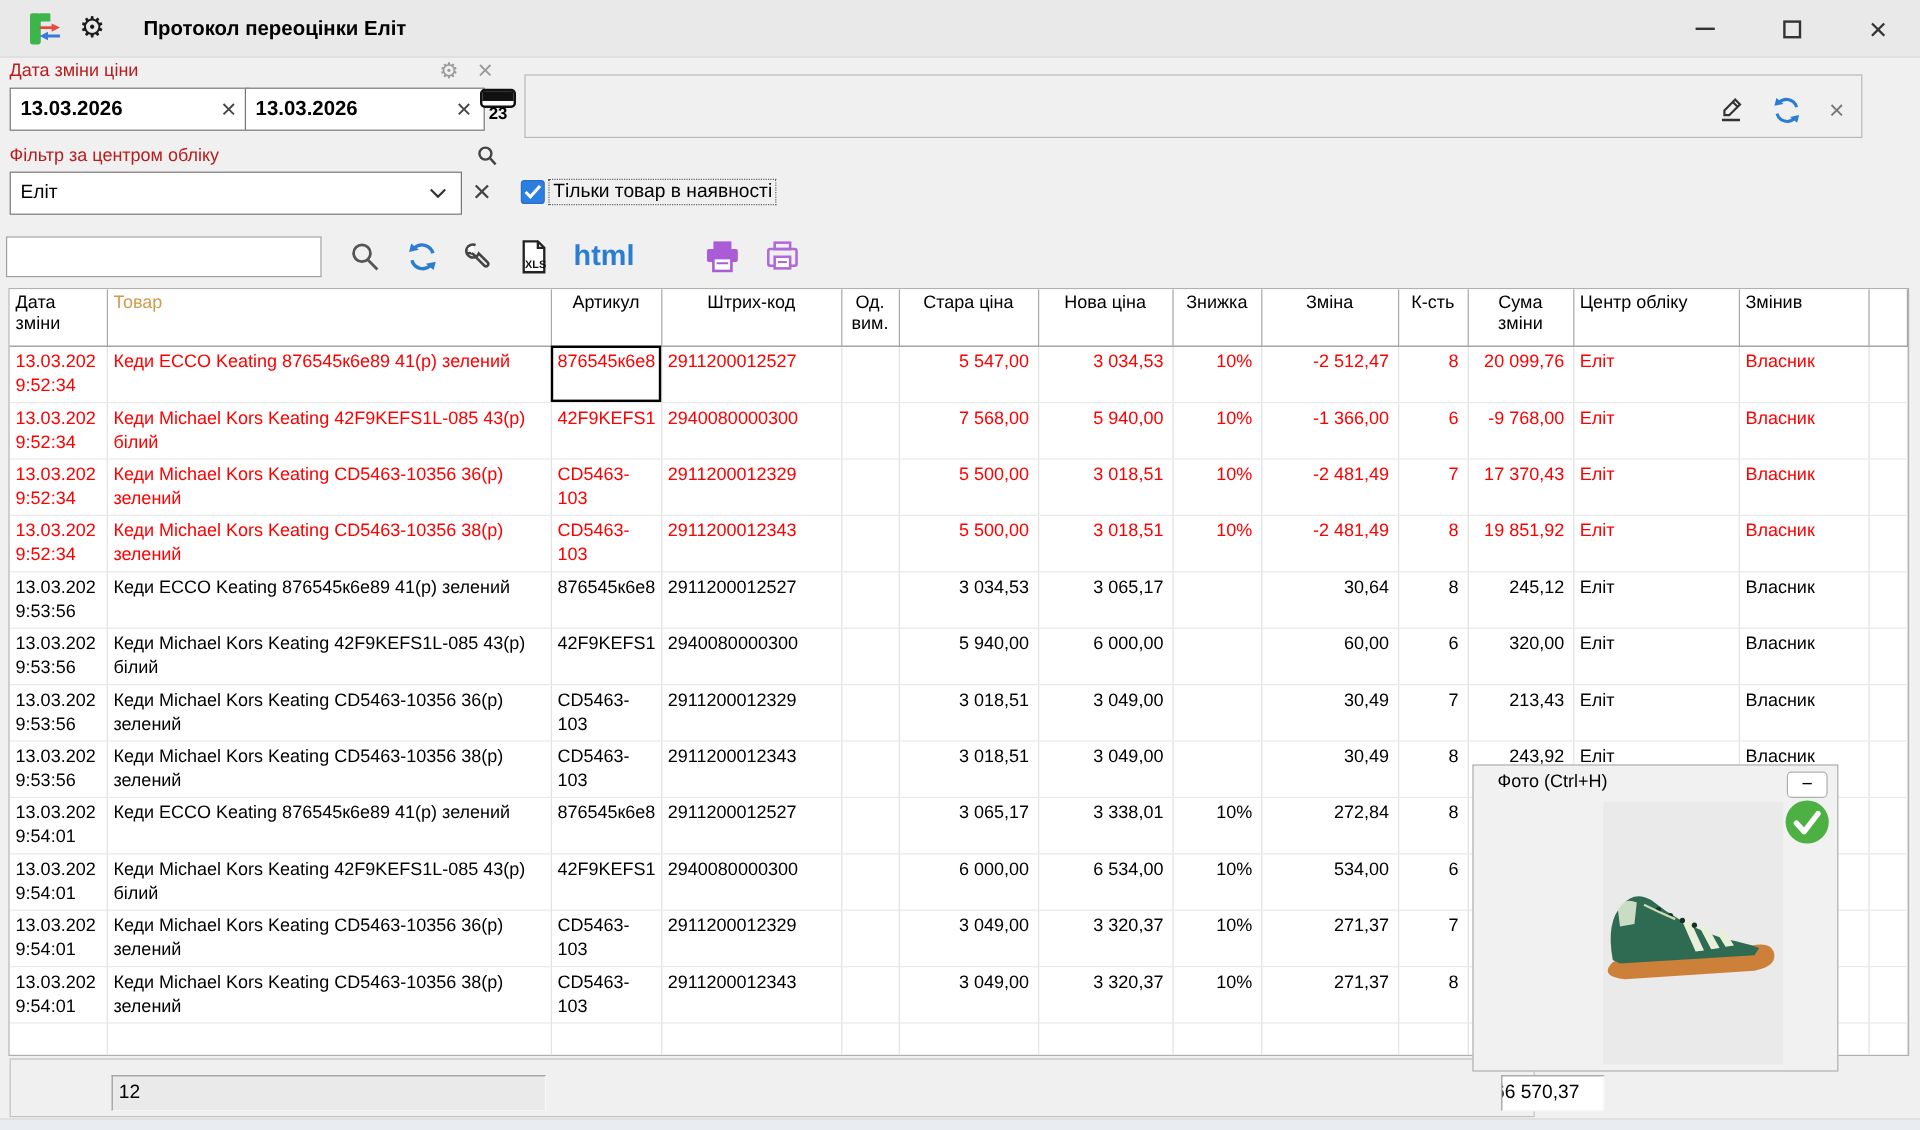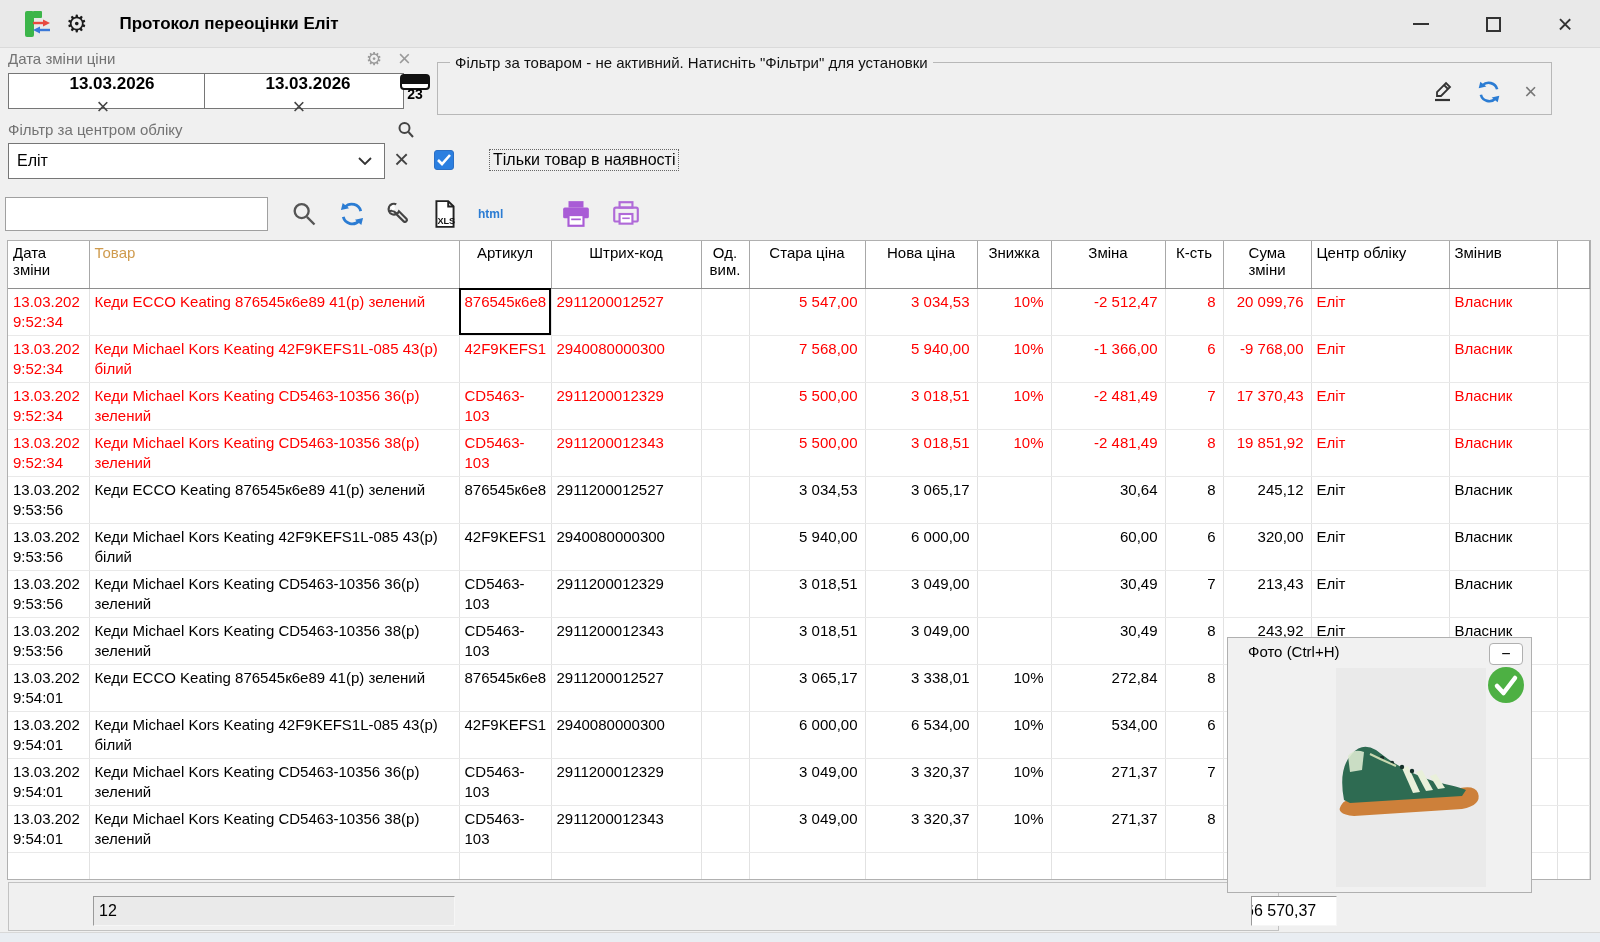--- a/index.html
+++ b/index.html
@@ -12,47 +12,47 @@
   .titlebar{position:absolute;left:0;top:0;width:1600px;height:48px;background:#e9e9e9;border-bottom:1px solid #dadada;display:flex;align-items:center;}
   .appicon{margin-left:22px;width:30px;height:30px;}
   .tb-gear{font-size:24px;color:#1b1b1b;margin-left:14px;line-height:1;}
   .tb-title{font-size:17px;font-weight:bold;margin-left:32px;}
   .winbtns{position:absolute;right:20px;top:0;height:48px;display:flex;align-items:center;gap:42px;}
   .wbtn{width:30px;height:30px;display:flex;align-items:center;justify-content:center;cursor:default;}
   .min-glyph{width:16px;height:0;border-top:2px solid #333;}
   .max-glyph{width:15px;height:15px;border:2px solid #333;}
   .close-glyph{font-size:26px;color:#333;line-height:1;}
   
-  .lbl{color:#737373;font-size:15px;}
+  .lbl{color:#b91c1c;font-size:15px;}
   .date-group-label{position:absolute;left:8px;top:50px;}
   .dg-gear{position:absolute;left:366px;top:48px;font-size:18px;color:#9a9a9a;}
   .dg-clear{position:absolute;left:398px;top:46px;font-size:22px;color:#9a9a9a;}
-  .dateinput{position:absolute;top:73px;height:36px;width:200px;background:#fff;border:1px solid #767676;display:flex;align-items:center;flex-direction:column;}
+  .dateinput{position:absolute;top:73px;height:36px;width:200px;background:#fff;border:1px solid #767676;display:flex;align-items:center;}
   .dateinput .val{font-size:17px;font-weight:600;padding-left:8px;flex:1;}
   .dateinput .clr{font-size:22px;color:#444;padding-right:10px;}
   .di1{left:8px;} .di2{left:204px;}
   .calbtn{position:absolute;left:400px;top:74px;width:30px;height:16px;border:2px solid #111;border-radius:4px;background:#fff;}
   .calbtn .bar{height:8px;background:#111;border-bottom:1px solid #111;}
   .calbtn .num{font-size:14px;font-weight:bold;text-align:center;line-height:20px;}
   .groupbox{position:absolute;left:437px;top:62px;width:1115px;height:53px;border:1px solid #b8b8b8;background:#f0f0f0;}
   .groupbox .gb-label{position:absolute;left:12px;top:-9px;background:#f0f0f0;padding:0 5px;font-size:15px;color:#111;}
   .gb-icons{position:absolute;right:14px;top:16px;display:flex;align-items:center;gap:22px;}
   .gb-clear{font-size:22px;color:#777;line-height:1;}
   .center-label{position:absolute;left:8px;top:121px;}
   .search-mini{position:absolute;left:396px;top:120px;}
   .combo{position:absolute;left:8px;top:143px;width:377px;height:36px;background:#fff;border:1px solid #767676;display:flex;align-items:center;}
   .combo .val{flex:1;font-size:16px;padding-left:8px;}
   .combo .chev{margin-right:12px;}
   .combo-clear{position:absolute;left:394px;top:144px;font-size:26px;color:#444;}
-  .chkwrap{position:absolute;left:434px;top:149px;display:flex;align-items:center;gap:32px;}
+  .chkwrap{position:absolute;left:434px;top:149px;display:flex;align-items:center;}
   .chkbox{width:20px;height:20px;background:#2b7fe0;border:1px solid #2b6fc4;border-radius:3px;display:flex;align-items:center;justify-content:center;}
   .chklabel{font-size:16px;color:#000;border:1px dotted #666;padding:1px 3px;margin-left:3px;}
   .searchbox{position:absolute;left:5px;top:197px;width:263px;height:34px;background:#fff;border:1px solid #a0a0a0;font-size:16px;padding:0 6px;font-family:"Liberation Sans",sans-serif;}
   .toolbar{position:absolute;left:290px;top:196px;height:36px;display:flex;align-items:center;gap:20px;}
-  .html-label{color:#2b7cd3;font-size:12px;font-weight:600;}
+  .html-label{color:#2b7cd3;font-size:24px;font-weight:600;}
   .tspace{width:18px;}
   
   .tablewrap{position:absolute;left:7px;top:240px;width:1584px;height:640px;background:#fff;border:1px solid #b0b0b0;overflow:hidden;}
   table{border-collapse:collapse;table-layout:fixed;width:100%;}
   .c0{width:81px}.c1{width:370px}.c2{width:92px}.c3{width:150px}.c4{width:48px}.c5{width:116px}.c6{width:112px}.c7{width:74px}.c8{width:114px}.c9{width:58px}.c10{width:88px}.c11{width:138px}.c12{width:108px}.c13{width:auto}
   th{font-weight:normal;font-size:15px;height:47px;border-right:1px solid #a8a8a8;border-bottom:1px solid #8e8e8e;white-space:pre-line;vertical-align:top;padding:3px 5px;text-align:center;background:#fff;}
   th.al-l{text-align:left;}
   th.hl-tovar{color:#cf9b4e;}
   td{font-size:15px;height:45px;vertical-align:top;padding:3px 5px;border-right:1px solid #e2e2e2;border-bottom:1px solid #e9e9e9;line-height:20px;overflow:hidden;}
   td.al-r{text-align:right;padding-right:7px;}
@@ -115,21 +115,20 @@
 <div class="dateinput di2">
   <span class="val">13.03.2026</span>
   <span class="clr">×</span>
 </div>
 <div class="calbtn">
   <div class="bar"></div>
   <div class="num">23</div>
 </div>
 
 <div class="groupbox">
-  <div class="gb-label">Фільтр за товаром - не активний. Натисніть "Фільтри" для установки</div>
   <div class="gb-icons">
     <span>
       <svg width="26" height="26" viewBox="0 0 26 26" fill="none" stroke="#333" stroke-width="1.8">
         <path d="M9 17 L9 13 L18 4 L22 8 L13 17 Z"></path>
         <line x1="16" y1="6" x2="20" y2="10"></line>
         <line x1="7" y1="21" x2="22" y2="21" stroke-width="2.2"></line>
       </svg>
     </span>
     <span>
       <svg width="26" height="26" viewBox="0 0 24 24" fill="none" stroke="#2b7cd3" stroke-width="2.4">

